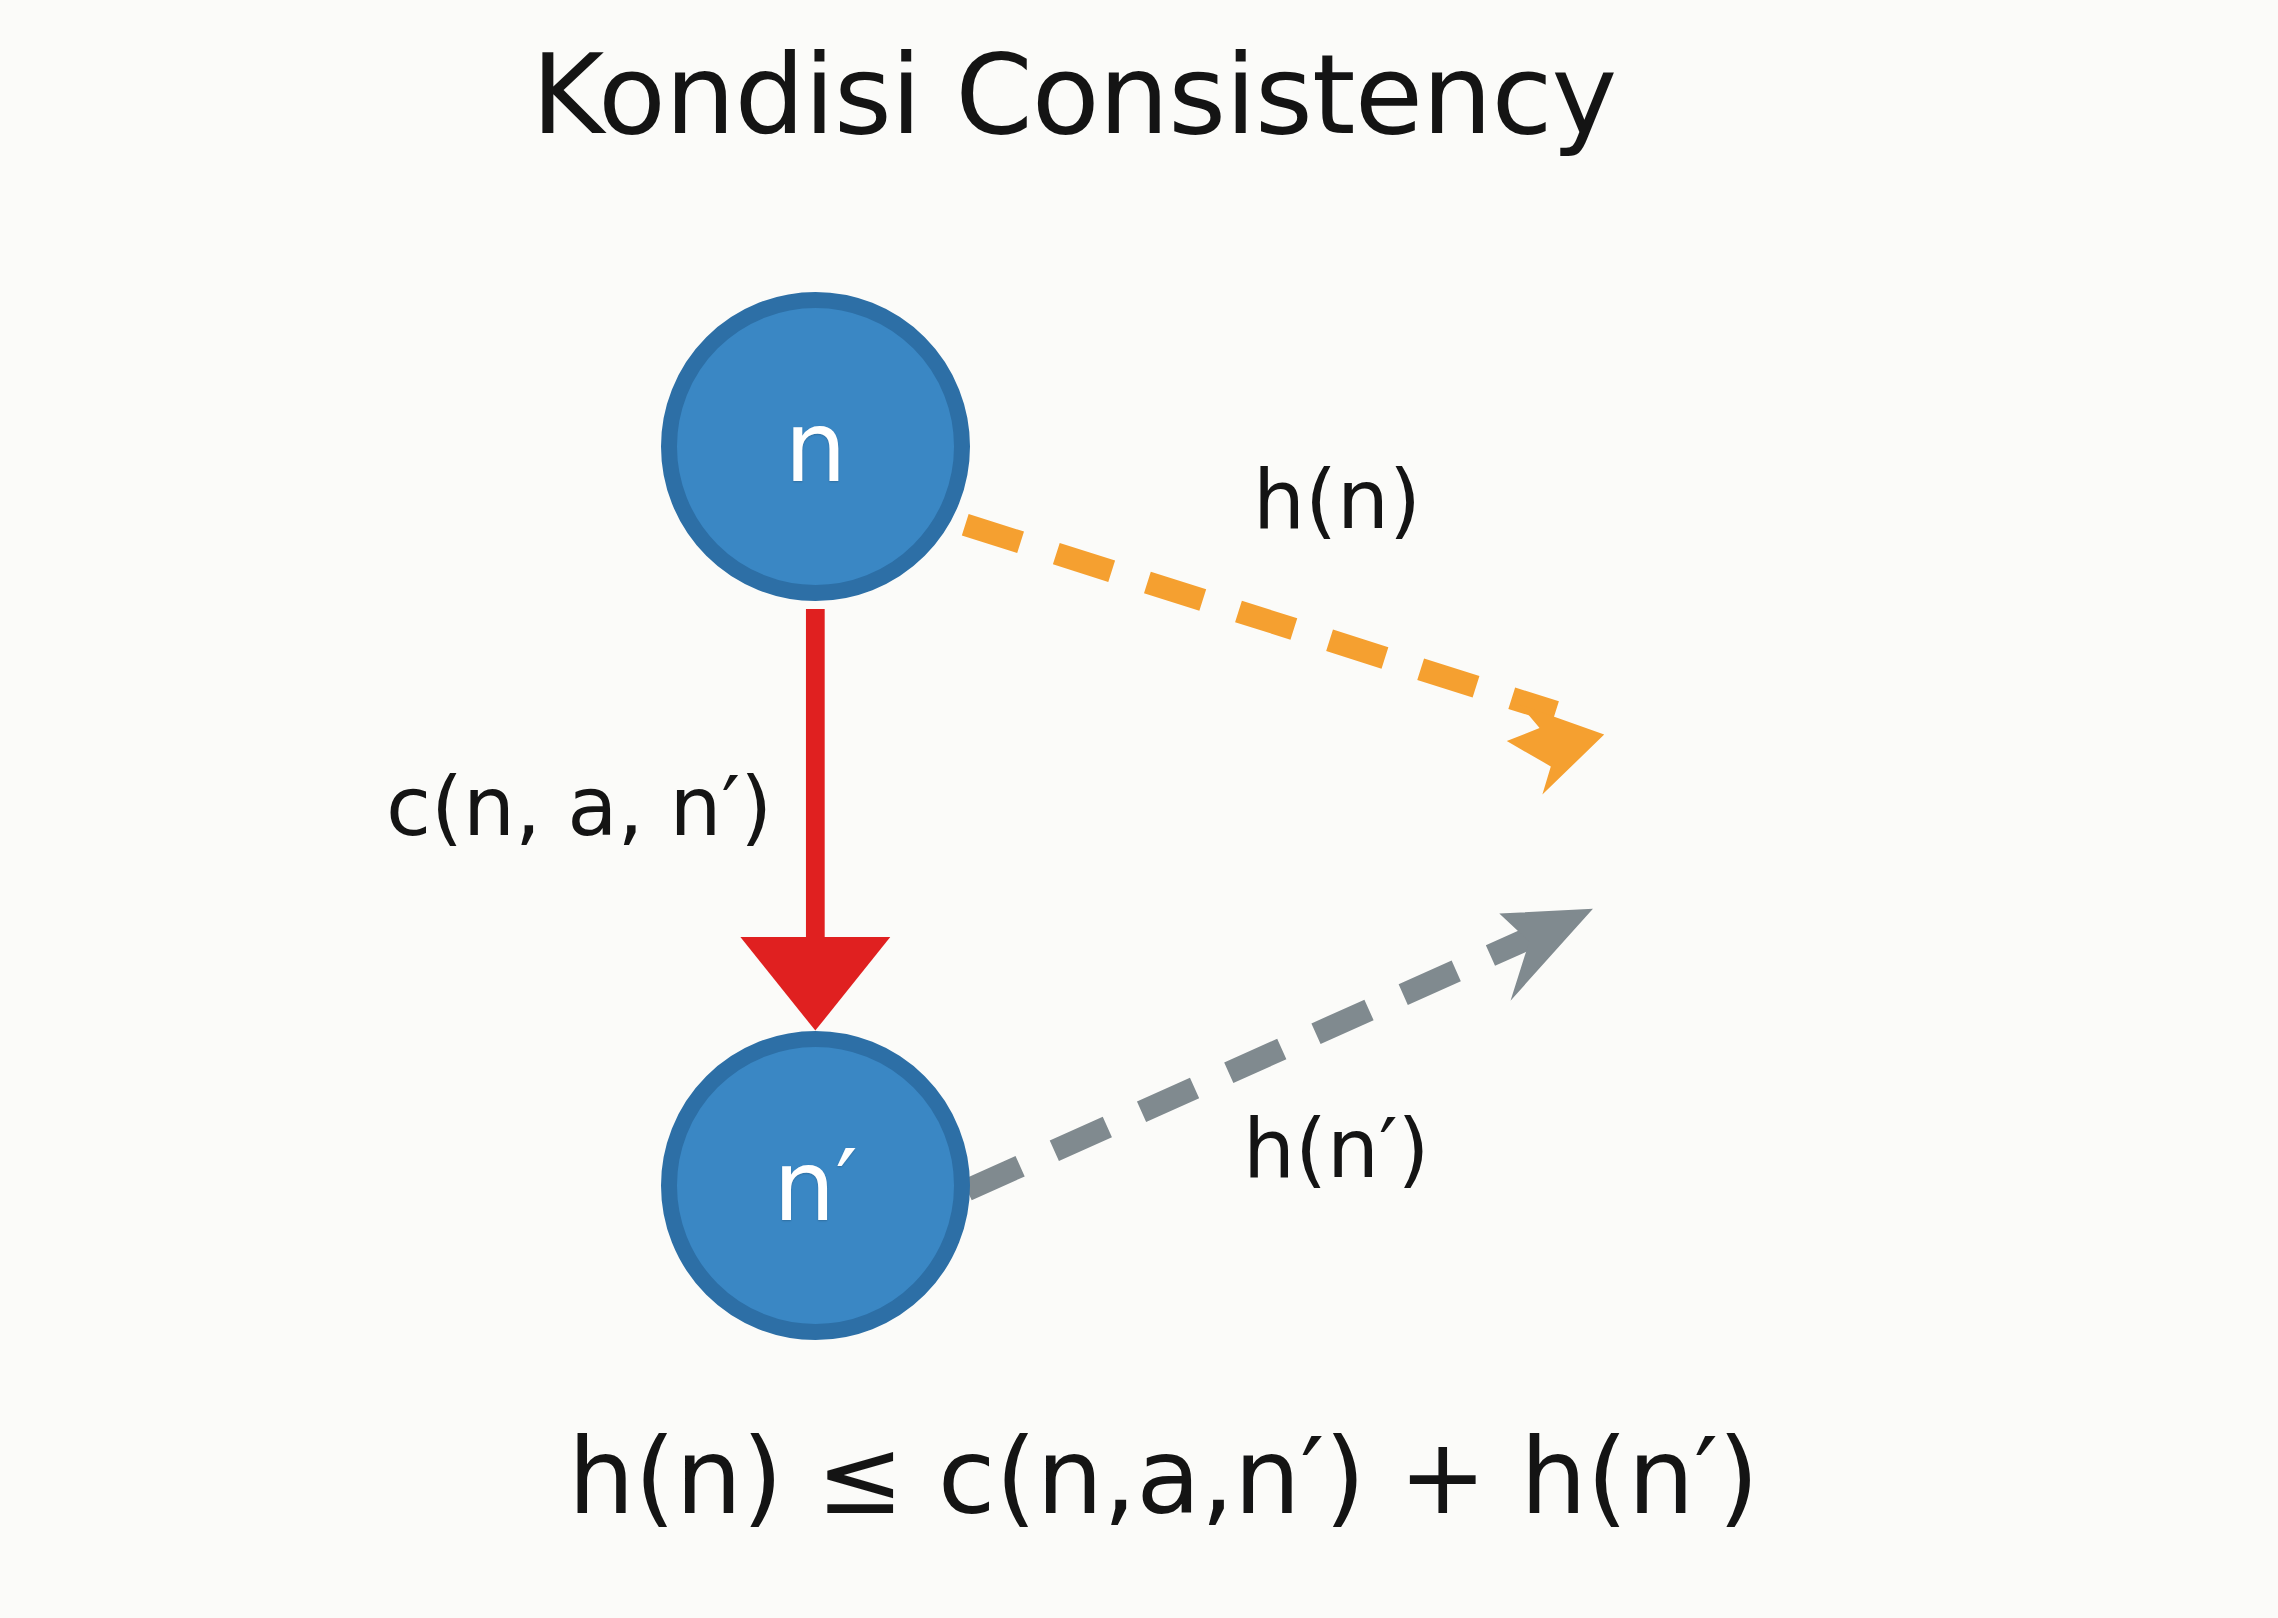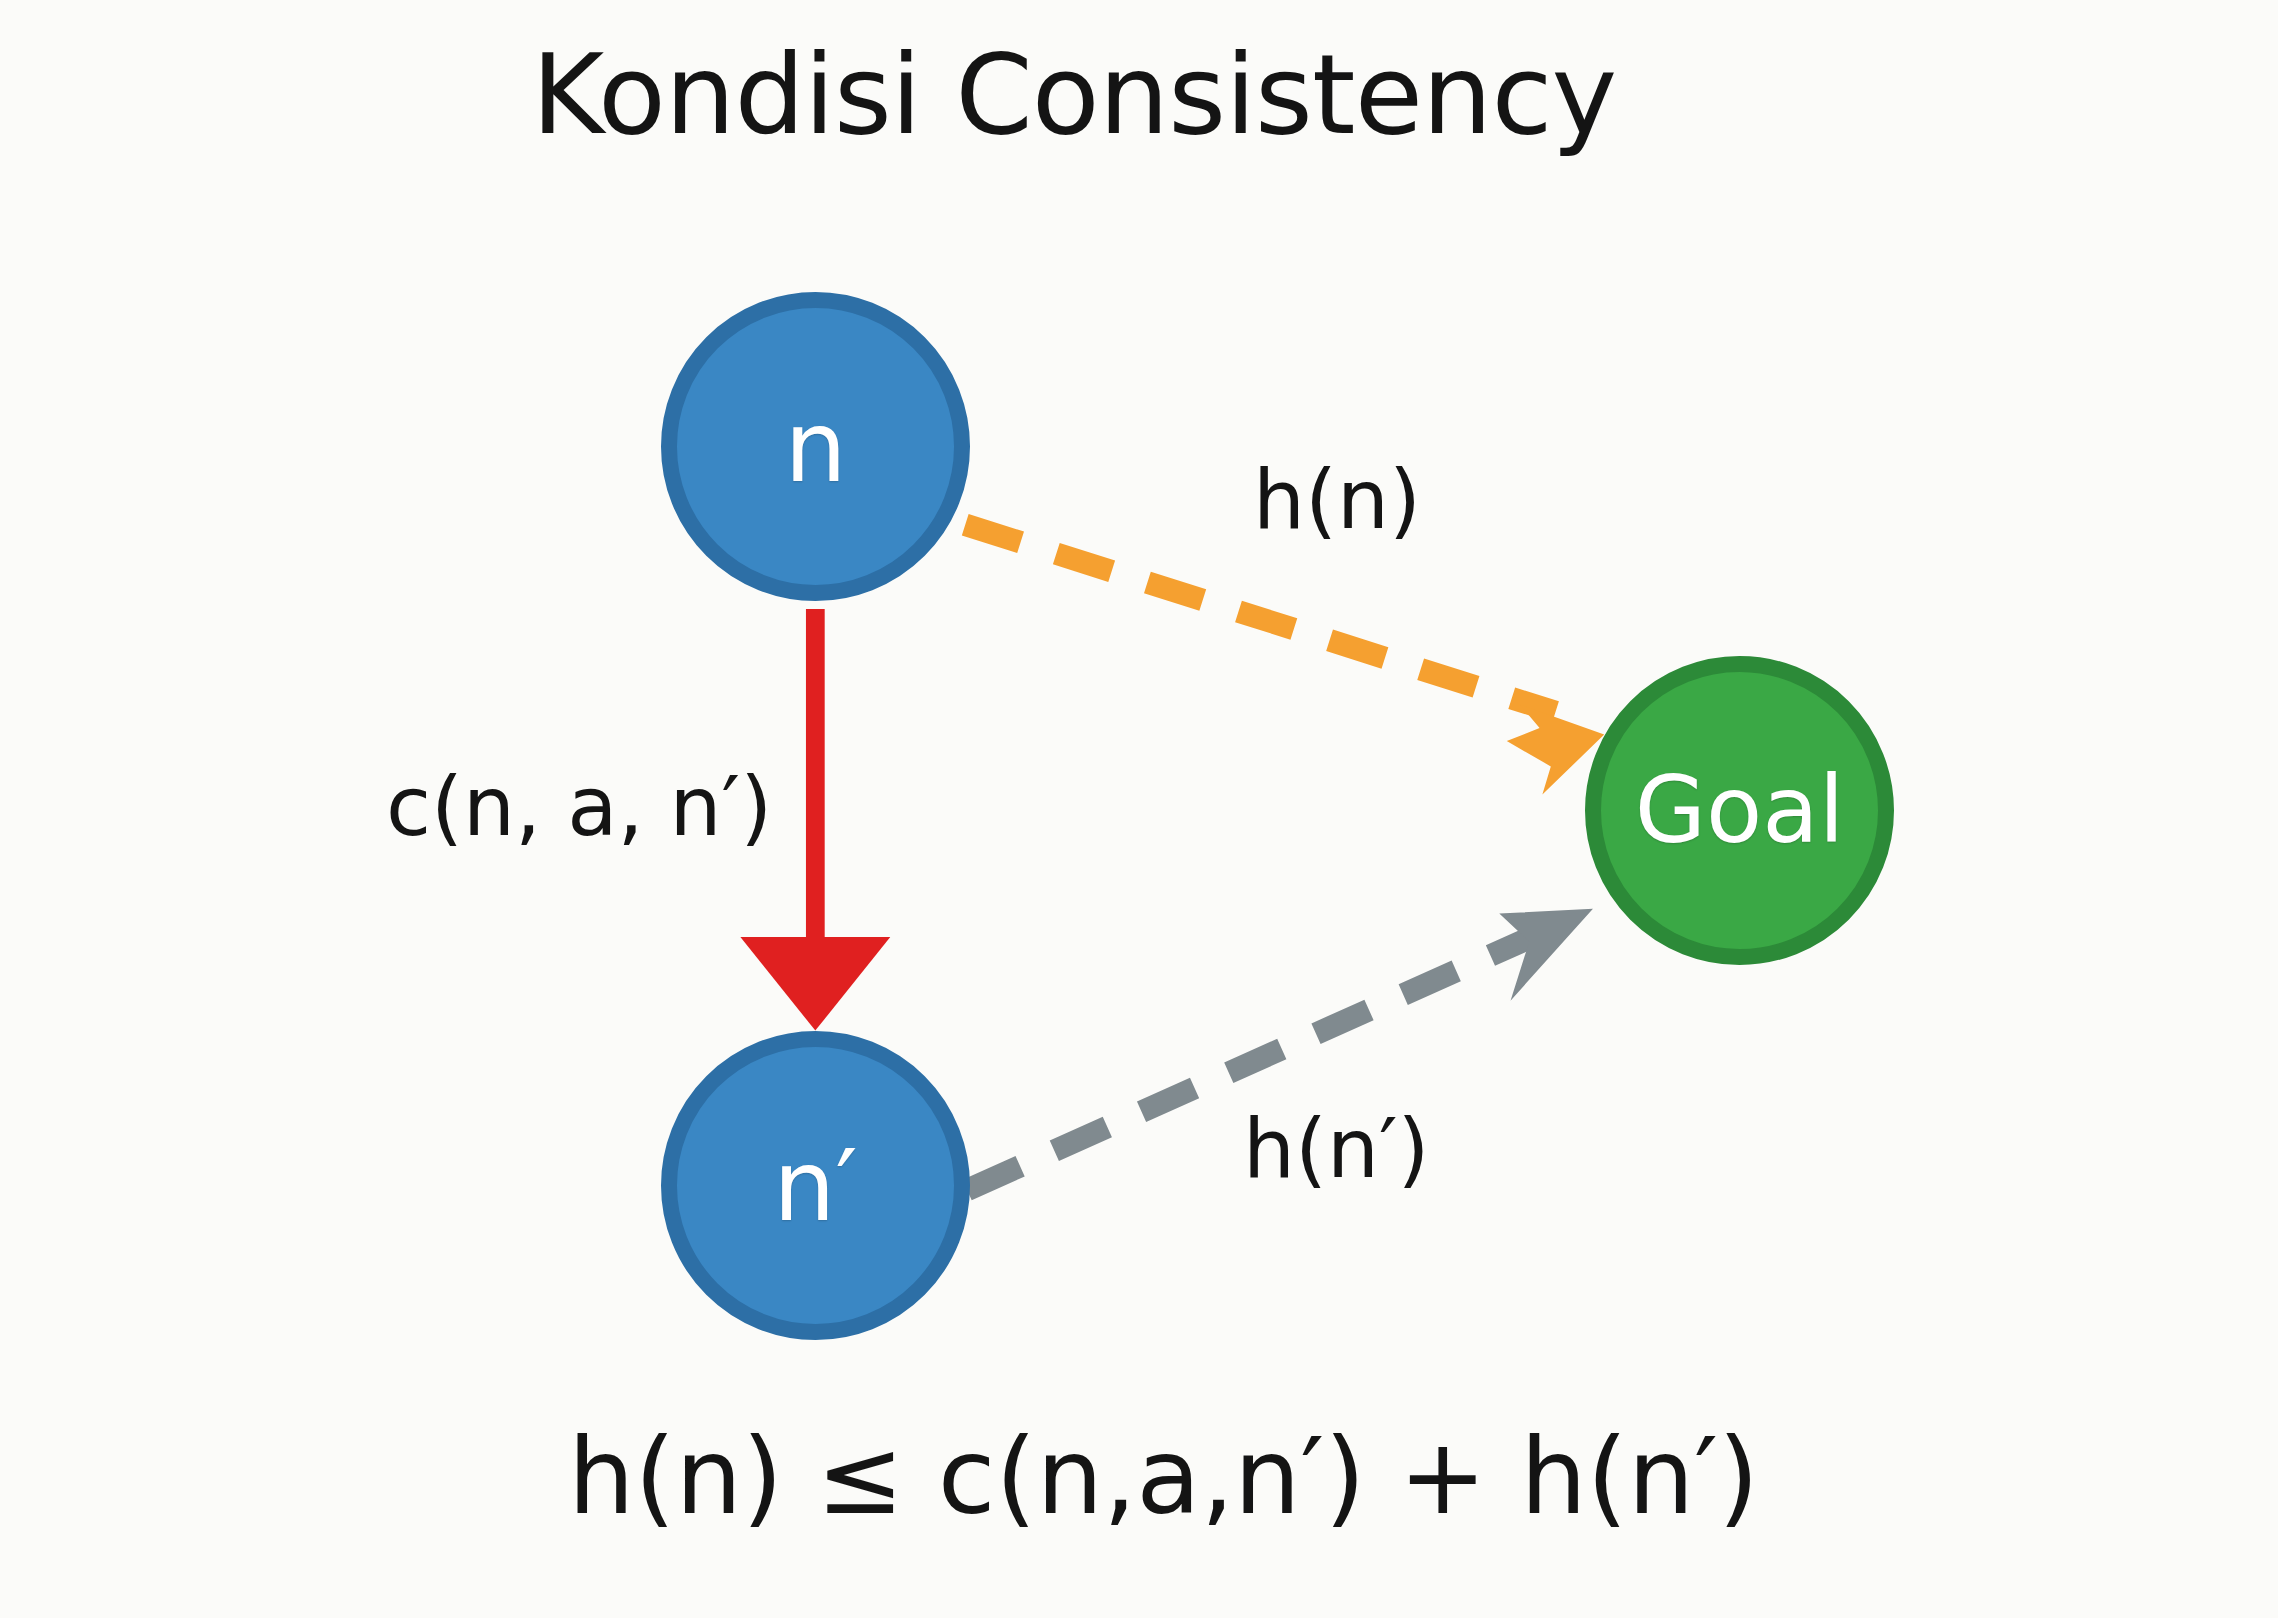--- a/index.html
+++ b/index.html
@@ -131,23 +131,20 @@
   </svg>
 
   <div class="node" id="node-n">
     <span class="node-label">n</span>
   </div>
 
   <div class="node" id="node-n-prime">
     <span class="node-label">n′</span>
   </div>
 
-  <div class="node" id="node-goal">
-    <span class="node-label">Goal</span>
-  </div>
 
   <div class="edge-label" id="label-h-n">h(n)</div>
 
   <div class="edge-label" id="label-h-n-prime">h(n′)</div>
 
   <div class="edge-label" id="label-cost">c(n, a, n′)</div>
 
   <div id="formula">h(n) ≤ c(n,a,n′) + h(n′)</div>
 
 </div>

